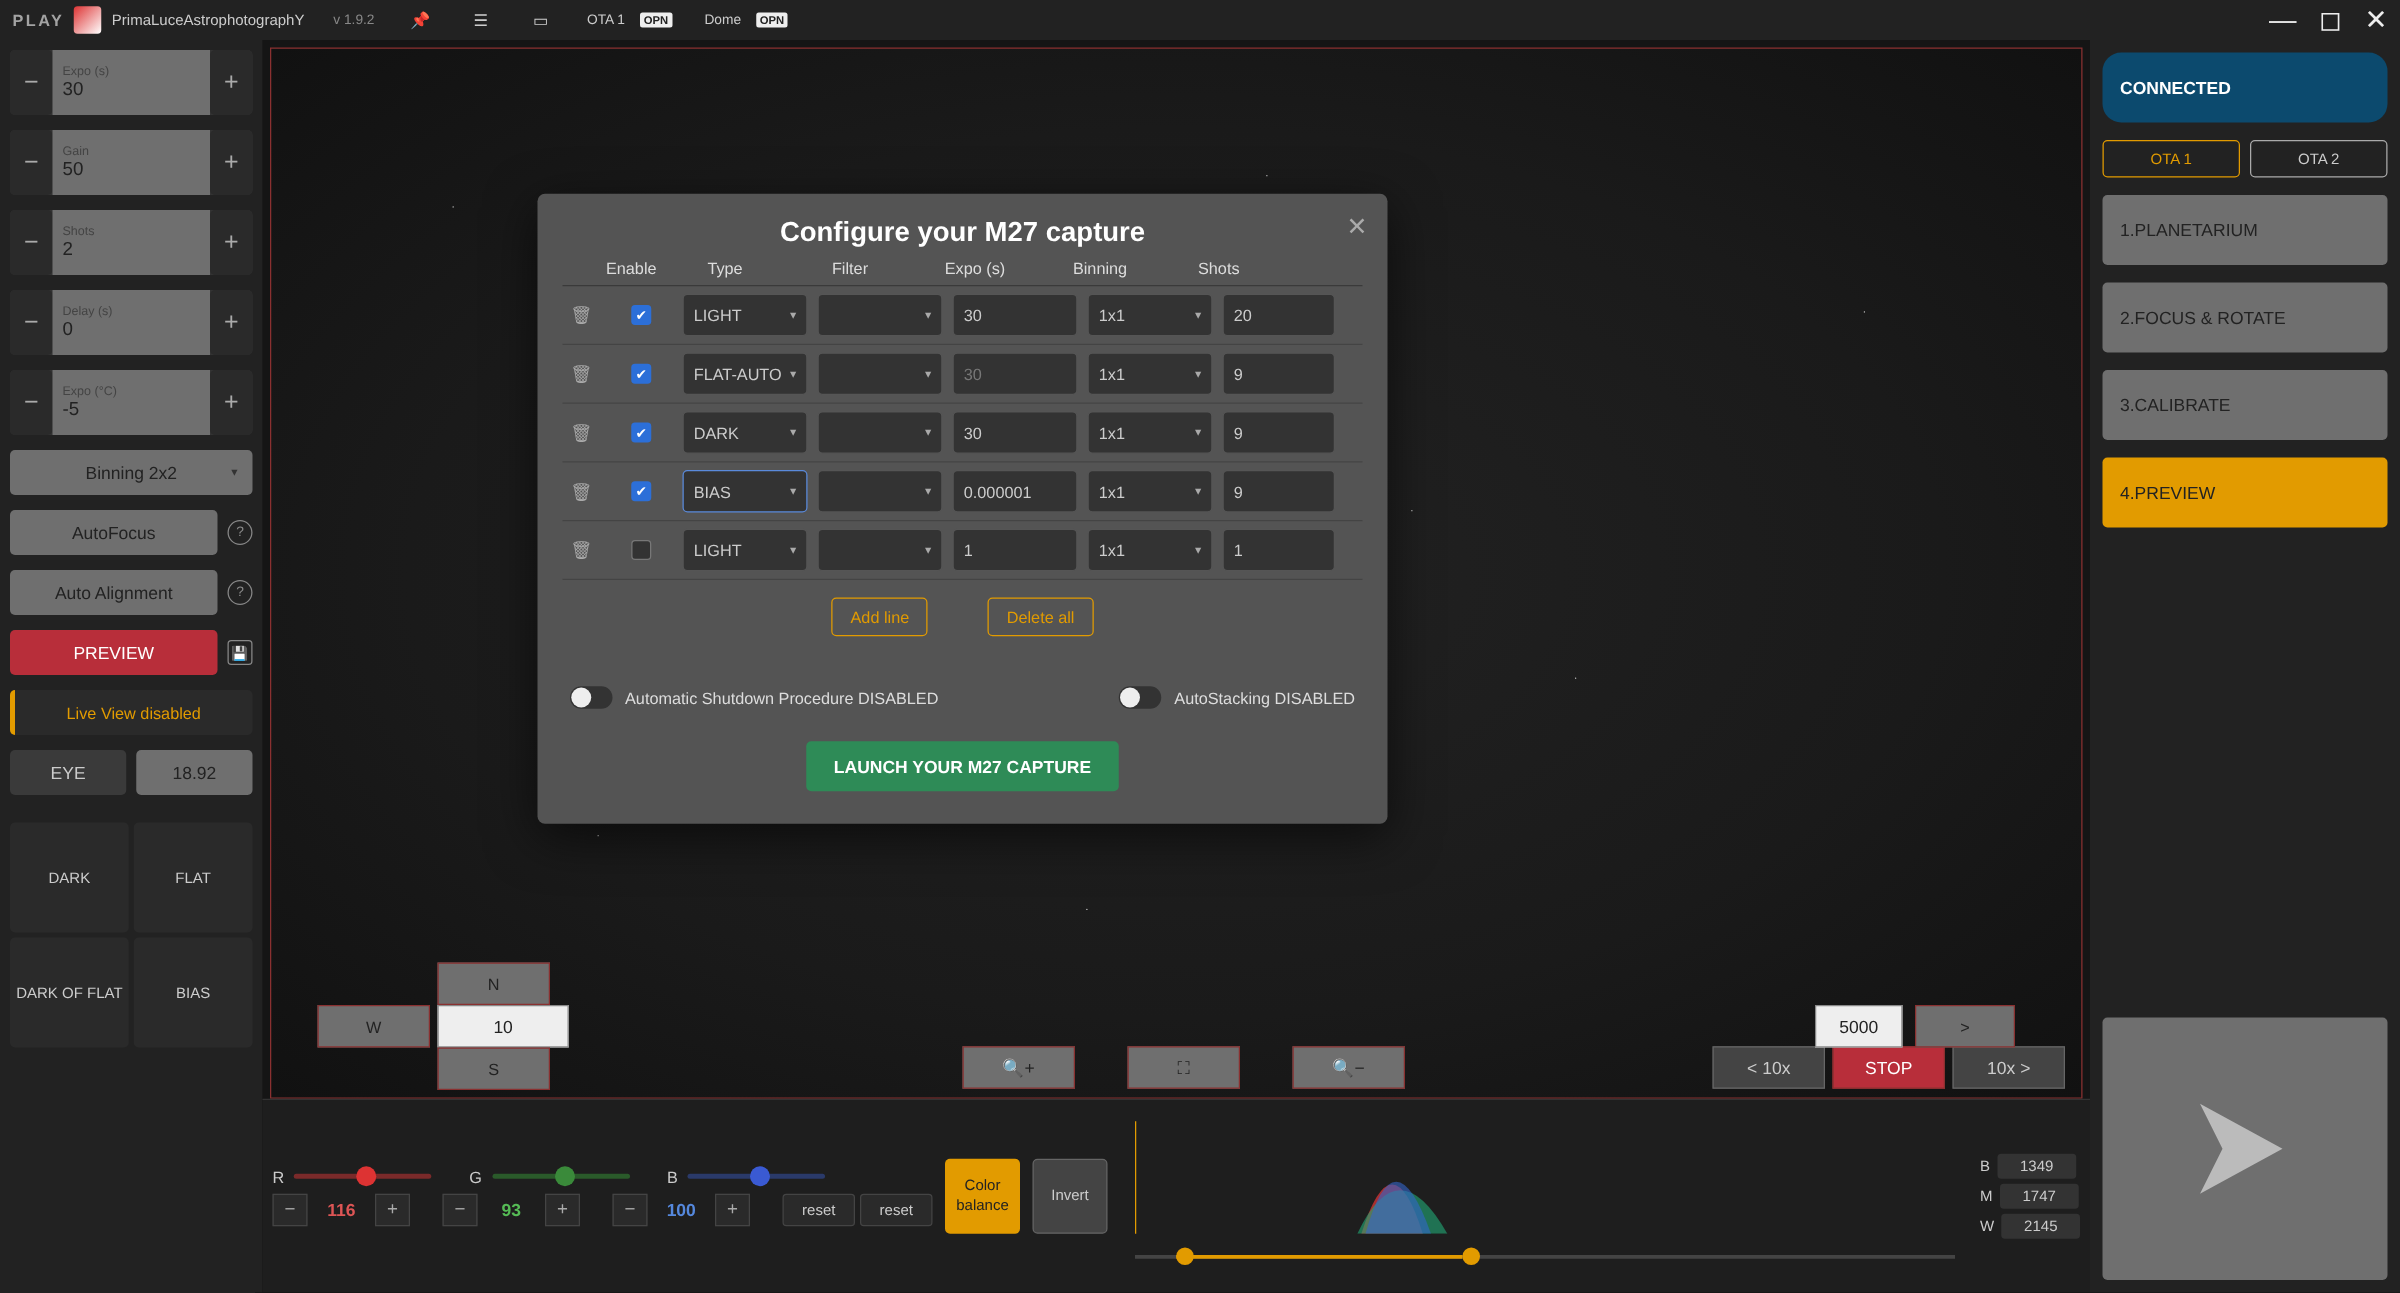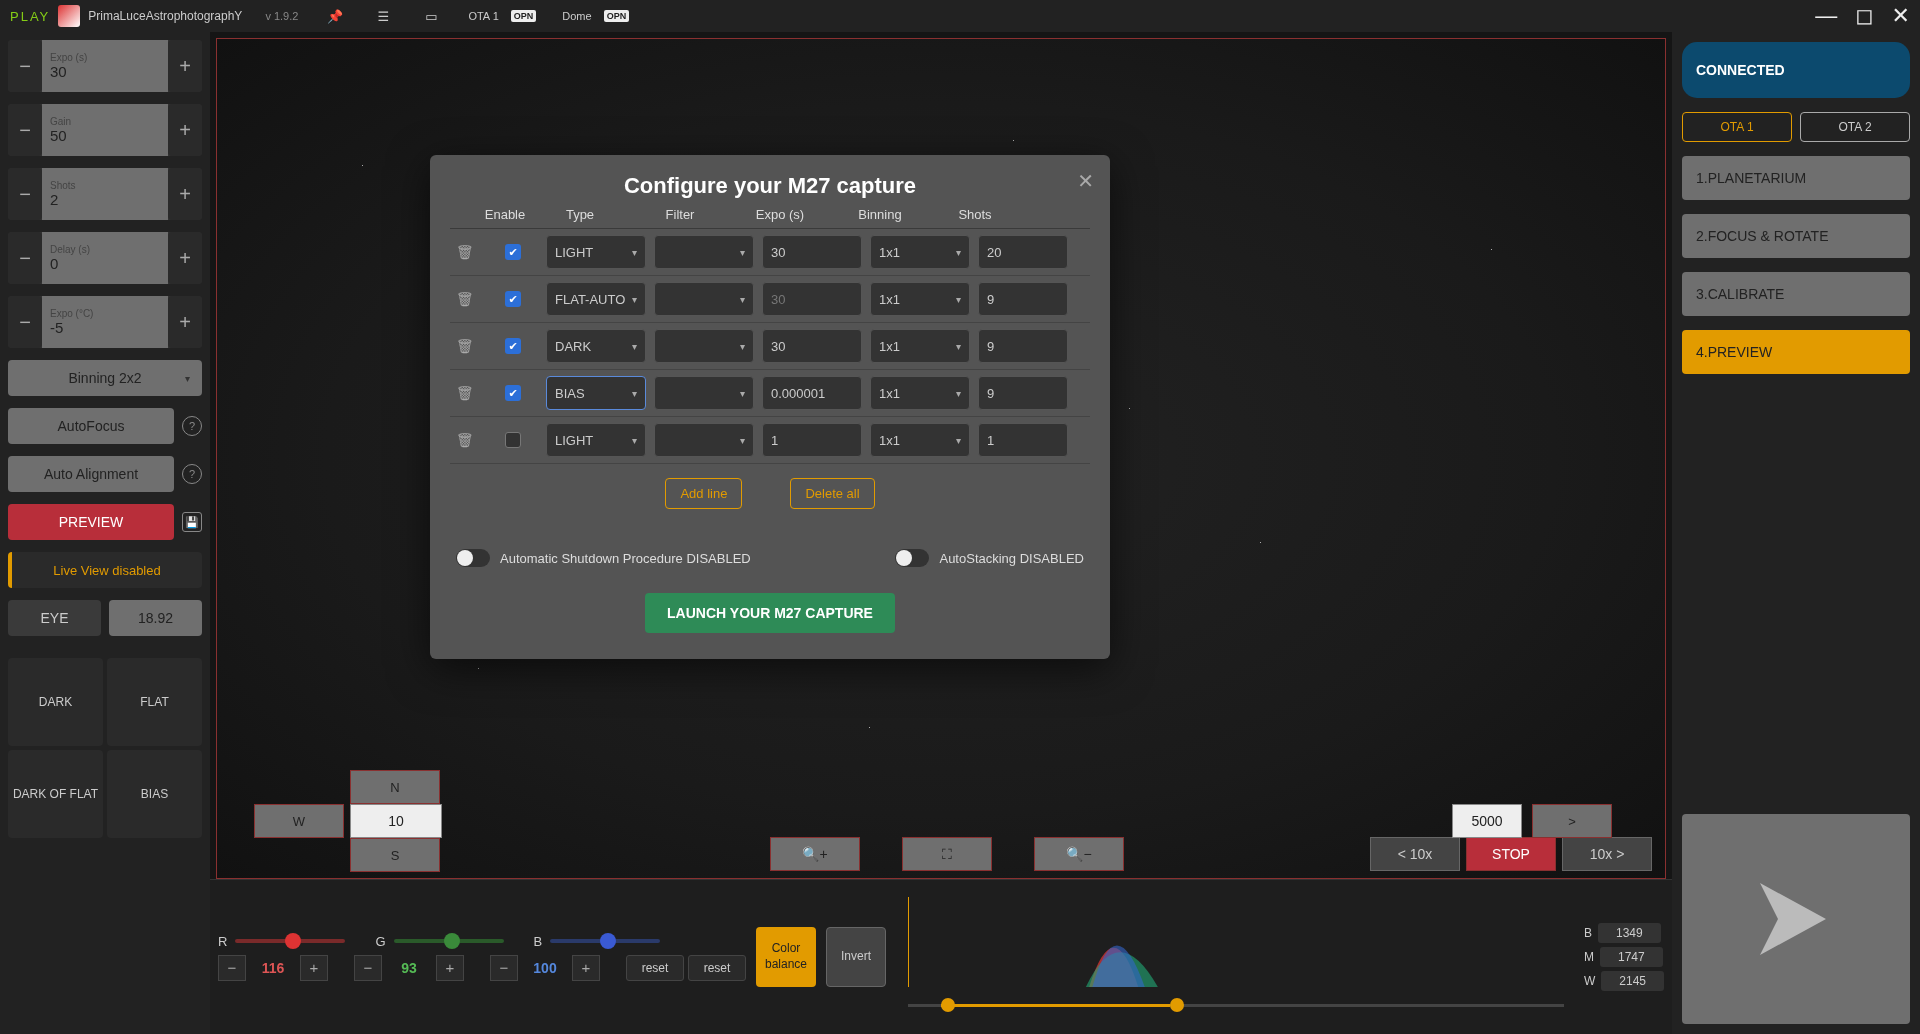--- a/index.html
+++ b/index.html
@@ -1,19 +1,19 @@
 <!DOCTYPE html>
 <html><head>
 <meta charset="utf-8">
 <style>
 *{box-sizing:border-box;margin:0;padding:0;font-family:Arial,Helvetica,sans-serif;}
 body{background:#1a1a1a;color:#ccc;width:1920px;height:1034px;overflow:hidden;position:relative;font-size:14px;}
 .topbar{height:32px;background:#222;display:flex;align-items:center;padding:0 10px;gap:8px;font-size:13px;}
 .topbar .logo{width:22px;height:22px;background:linear-gradient(135deg,#d33,#fff);border-radius:3px;position:relative;}
-.topbar .play{color:#84cc16;font-weight:normal;letter-spacing:2px;text-align:right;}
+.topbar .play{color:#a3a3a3;font-weight:bold;letter-spacing:2px;text-align:right;}
 .topbar .brand{color:#ccc;font-size:12px;}
 .topbar .ver{color:#888;font-size:11px;margin-left:15px;}
 .topbar .tbicon{width:22px;height:22px;display:flex;align-items:center;justify-content:center;color:#ccc;margin-left:18px;cursor:pointer;}
 .topbar .tblabel{color:#ccc;font-size:11px;margin-left:18px;}
 .topbar .badge{background:#eee;color:#222;font-size:9px;font-weight:bold;padding:1px 3px;border-radius:2px;margin-left:4px;}
 .topbar .winctl{margin-left:auto;display:flex;gap:18px;align-items:center;}
 .topbar .winctl span{font-size:22px;color:#eee;cursor:pointer;}
 .main{display:flex;height:1002px;}
 .leftcol{width:210px;background:#222;padding:8px;display:flex;flex-direction:column;gap:12px;}
 .stepper{display:flex;align-items:stretch;background:#333;border-radius:4px;height:52px;}
@@ -32,21 +32,21 @@
 .liveview{background:#2a2a2a;border-left:4px solid #e29b00;border-radius:4px;height:36px;display:flex;align-items:center;justify-content:center;color:#e29b00;cursor:pointer;font-size:13px;}
 .eyerow{display:flex;gap:8px;}
 .eyerow .eyebtn{flex:1;background:#3a3a3a;border-radius:4px;height:36px;display:flex;align-items:center;justify-content:center;color:#ccc;}
 .eyerow .eyeval{flex:1;background:#6f6f6f;border-radius:4px;height:36px;display:flex;align-items:center;justify-content:center;color:#222;}
 .calibgrid{display:grid;grid-template-columns:1fr 1fr;grid-template-rows:1fr 1fr;gap:4px;height:180px;margin-top:10px;}
 .calibcell{background:#2a2a2a;border-radius:4px;display:flex;align-items:center;justify-content:center;color:#ccc;font-size:12px;cursor:pointer;}
 .center{flex:1;position:relative;background:#151515;}
 .skyview{position:absolute;inset:6px 6px 155px 6px;border:1px solid #8a3030;background:radial-gradient(#222 0%,#1a1a1a 60%,#111 100%);overflow:hidden;}
 .star{position:absolute;width:1px;height:1px;background:#ddd;border-radius:50%;}
 .navbtn{position:absolute;width:90px;height:34px;background:#6f6f6f;border:1px solid #8a3030;display:flex;align-items:center;justify-content:center;color:#222;font-size:13px;cursor:pointer;}
-.navinput{position:absolute;width:92px;height:34px;background:#eee;color:#222;display:flex;align-items:center;justify-content:center;border:1px solid #888;}
+.navinput{position:absolute;width:105px;height:34px;background:#eee;color:#222;display:flex;align-items:center;justify-content:center;border:1px solid #888;}
 .zoombar{position:absolute;bottom:163px;left:560px;right:20px;height:34px;display:flex;gap:6px;}
 .zoombar .zbtn{width:90px;height:34px;background:#6f6f6f;border:1px solid #8a3030;display:flex;align-items:center;justify-content:center;color:#222;cursor:pointer;}
 .zoombar .stop{background:#b82e3a;color:#fff;}
 .bottom{position:absolute;bottom:0;left:0;right:0;height:155px;background:#1e1e1e;border-top:1px solid #333;display:flex;align-items:center;padding:8px;gap:10px;}
 .rgbblock{display:flex;flex-direction:column;gap:6px;}
 .rgbsliders{display:flex;gap:30px;align-items:center;}
 .slgrp{display:flex;align-items:center;gap:8px;font-size:13px;}
 .slgrp .track{width:110px;height:4px;border-radius:2px;position:relative;}
 .slgrp .dot{width:16px;height:16px;border-radius:50%;position:absolute;top:-6px;}
 .slR .track{background:#662;}.slR .dot{background:#d33;left:50px;}.slR .track{background:#7a2a2a;}
@@ -66,21 +66,21 @@
 .hrange .hfill{position:absolute;top:9px;left:5%;right:60%;height:3px;background:#e29b00;}
 .hrange .hdot{width:14px;height:14px;border-radius:50%;background:#e29b00;position:absolute;top:3px;}
 .bmwvals{display:flex;flex-direction:column;gap:4px;font-size:12px;margin-left:10px;}
 .bmwvals .row{display:flex;gap:6px;align-items:center;}
 .bmwvals .row .v{background:#333;padding:3px 18px;border-radius:3px;min-width:50px;}
 .rightcol{width:248px;background:#222;padding:10px;display:flex;flex-direction:column;gap:14px;}
 .connected{background:#0c4a6e;color:#fff;border-radius:15px;height:56px;display:flex;align-items:center;padding:0 14px;font-weight:bold;}
 .otatabs{display:flex;gap:8px;}
 .otatab{flex:1;height:30px;border:1px solid #aaa;border-radius:4px;display:flex;align-items:center;justify-content:center;font-size:12px;cursor:pointer;color:#ccc;}
 .otatab.active{border-color:#e29b00;color:#e29b00;}
-.stepbtn{background:#6f6f6f;border-radius:4px;height:44px;display:flex;align-items:center;padding:0 14px;color:#222;cursor:pointer;font-size:14px;}
+.stepbtn{background:#6f6f6f;border-radius:4px;height:56px;display:flex;align-items:center;padding:0 14px;color:#222;cursor:pointer;font-size:14px;}
 .stepbtn.active{background:#e29b00;color:#222;}
 .logobig{height:210px;background:#6f6f6f;border-radius:4px;display:flex;align-items:center;justify-content:center;margin-top:auto;}
 .logobig svg{width:120px;height:120px;}
 
 .modal{position:absolute;left:430px;top:155px;width:680px;background:#545454;border-radius:6px;padding:18px 20px 26px;box-shadow:0 10px 40px rgba(0,0,0,.6);z-index:100;}
 .modal .close{position:absolute;top:14px;right:16px;font-size:20px;color:#aaa;cursor:pointer;}
 .modal h2{color:#fff;font-size:22px;text-align:center;margin-bottom:2px;font-weight:bold;}
 .mtable{width:100%;}
 .mtable .mhead{display:flex;padding:6px 0;border-bottom:1px solid #3a3a3a;font-size:13px;color:#ddd;}
 .mtable .mrow{display:flex;align-items:center;padding:6px 0;border-bottom:1px solid #444;gap:8px;}

